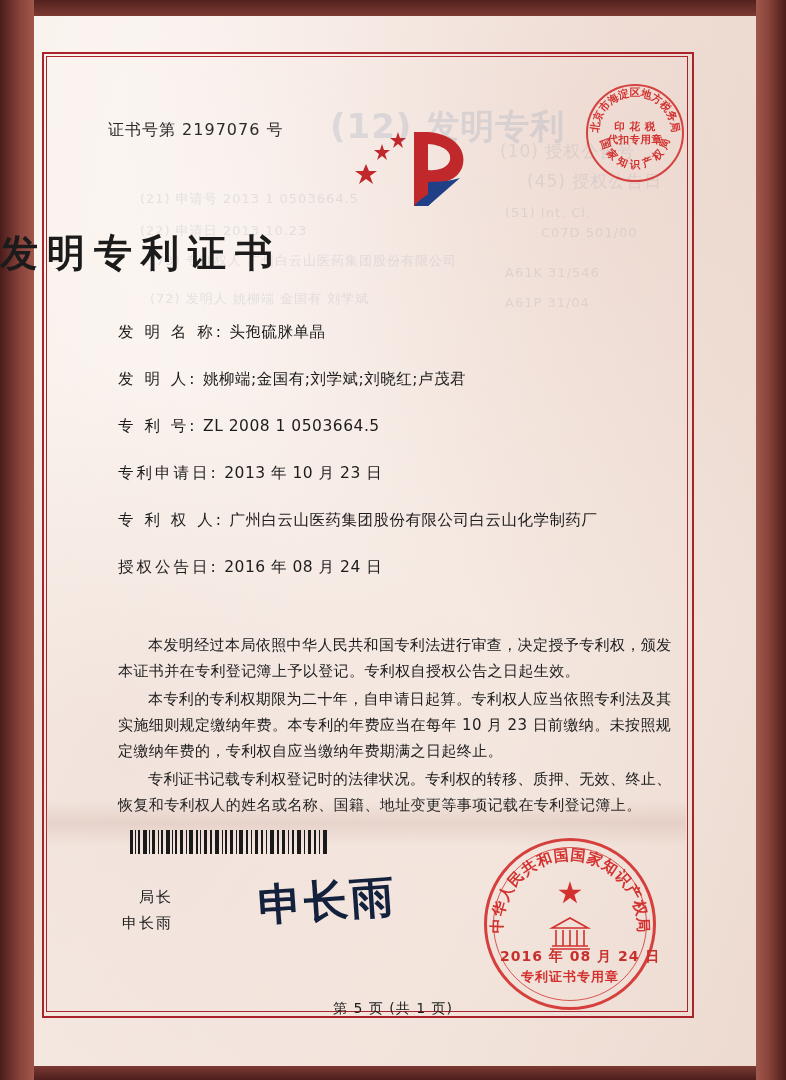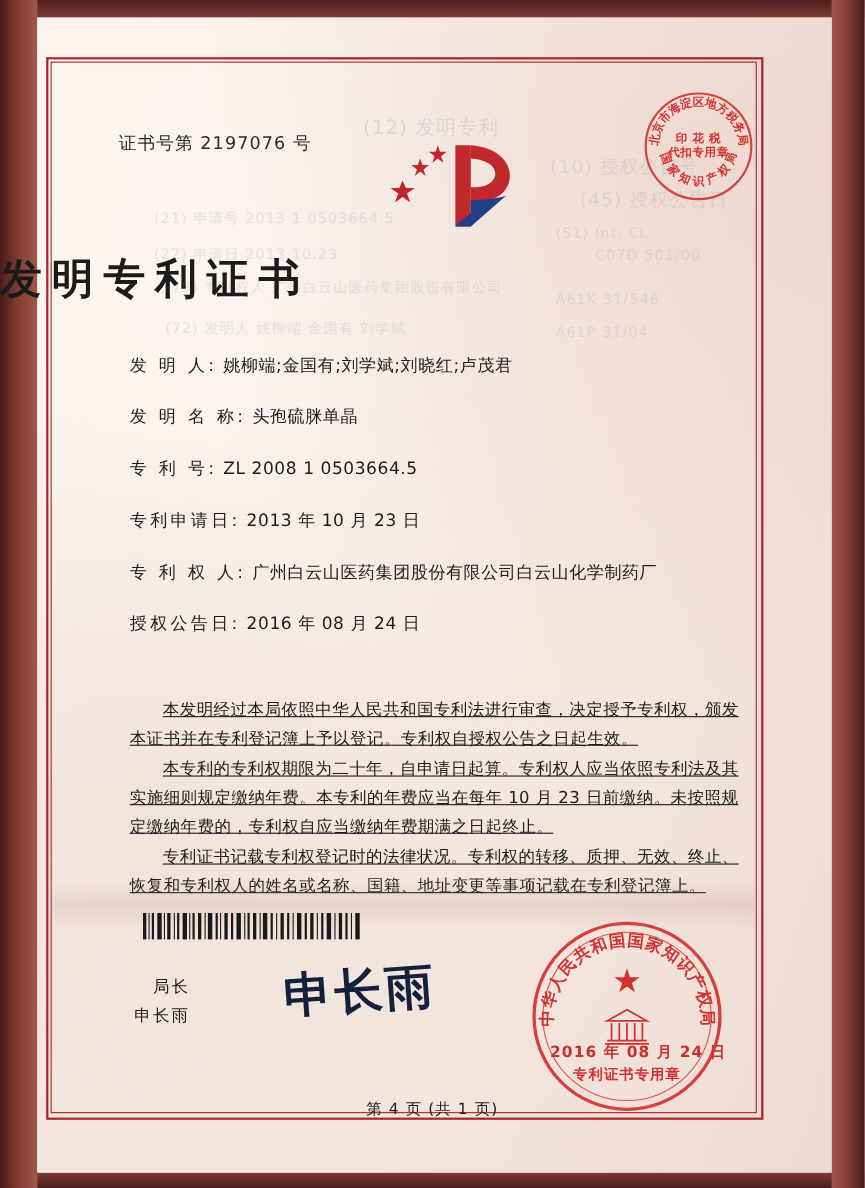--- a/index.html
+++ b/index.html
@@ -67,21 +67,21 @@
 
   
   .ghost {
     position: absolute;
     color: rgba(150,160,175,0.22);
     font-size: 17px;
     letter-spacing: 1px;
     white-space: nowrap;
     pointer-events: none;
   }
-  .ghost-title { left: 330px; top: 104px; font-size: 18px; color: rgba(150,165,185,0.28); }
+  .ghost-title { left: 330px; top: 104px; font-size: 34px; color: rgba(150,165,185,0.28); font-weight: bold; }
   .ghost-l1 { left: 500px; top: 140px; }
   .ghost-l2 { left: 500px; top: 170px; margin-left: 27px; }
   .ghost-l3 { left: 140px; top: 190px; font-size: 13px; }
   .ghost-l4 { left: 140px; top: 222px; font-size: 13px; }
   .ghost-l5 { left: 150px; top: 252px; font-size: 13px; }
   .ghost-l6 { left: 150px; top: 290px; font-size: 13px; }
   .ghost-r1 { left: 505px; top: 205px; font-size: 13px; }
   .ghost-r2 { left: 505px; top: 225px; font-size: 13px; margin-left: 36px; }
   .ghost-r3 { left: 505px; top: 265px; font-size: 13px; }
   .ghost-r4 { left: 505px; top: 295px; font-size: 13px; }
@@ -130,21 +130,21 @@
 
   .body-text {
     position: absolute;
     left: 118px; top: 632px;
     width: 556px;
     font-size: 15px;
     line-height: 26px;
     color: #1c1c1c;
     letter-spacing: 0.4px;
   }
-  .body-text p { margin: 0 0 2px 0; text-indent: 30px; text-decoration: underline; }
+  .body-text p { margin: 0 0 2px 0; text-indent: 30px; }
 
   .barcode {
     position: absolute;
     left: 130px; top: 830px;
     width: 200px; height: 24px;
   }
   .barcode i {
     position: absolute;
     top: 0;
     height: 24px;
@@ -339,26 +339,26 @@
     <div class="ctr">
       <div>印 花 税</div>
       <div>代扣专用章</div>
     </div>
   </div>
 
   <div class="title">发明专利证书</div>
 
   <div class="fields">
     <div class="field">
+      <span class="lbl">发 明 名 称:</span>
+      <span class="val">头孢硫脒单晶</span>
+    </div>
+    <div class="field">
       <span class="lbl">发    明    人:</span>
       <span class="val">姚柳端;金国有;刘学斌;刘晓红;卢茂君</span>
-    </div>
-    <div class="field">
-      <span class="lbl">发 明 名 称:</span>
-      <span class="val">头孢硫脒单晶</span>
     </div>
     <div class="field">
       <span class="lbl">专    利    号:</span>
       <span class="val">ZL 2008 1 0503664.5</span>
     </div>
     <div class="field">
       <span class="lbl">专利申请日:</span>
       <span class="val">2013 年 10 月 23 日</span>
     </div>
     <div class="field">
@@ -445,15 +445,15 @@
           <path d="M10 34 V18 M17 34 V18 M24 34 V18 M31 34 V18 M38 34 V18"></path>
           <path d="M6 16 H42 L24 6 Z"></path>
           <path d="M4 37 H44"></path>
         </g>
       </svg>
     </div>
     <div class="seal-bottom-text">专利证书专用章</div>
   </div>
   <div class="seal-date">2016 年 08 月 24 日</div>
 
-  <div class="footer">第 4 页 (共 1 页)</div>
+  <div class="footer">第 5 页 (共 1 页)</div>
 
 </div>
 
 </body></html>

